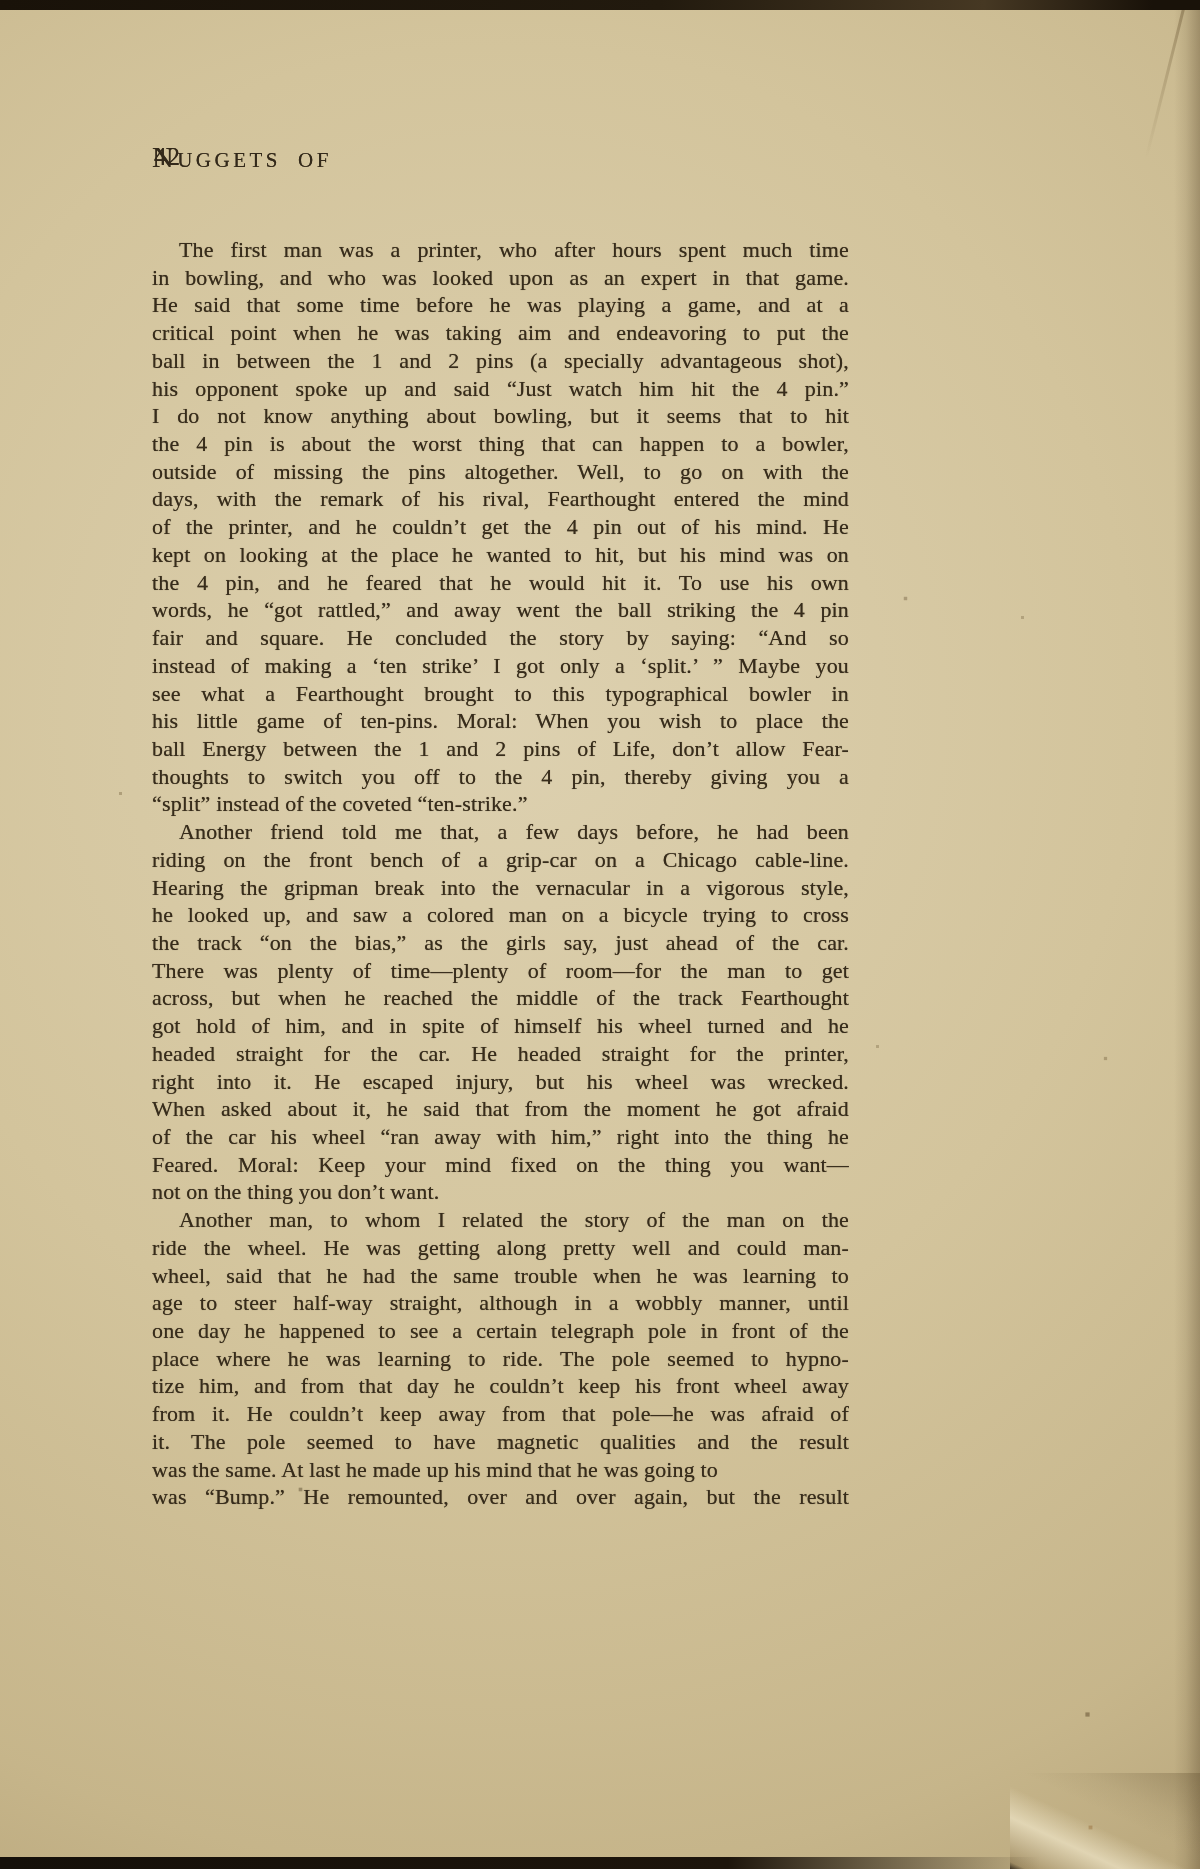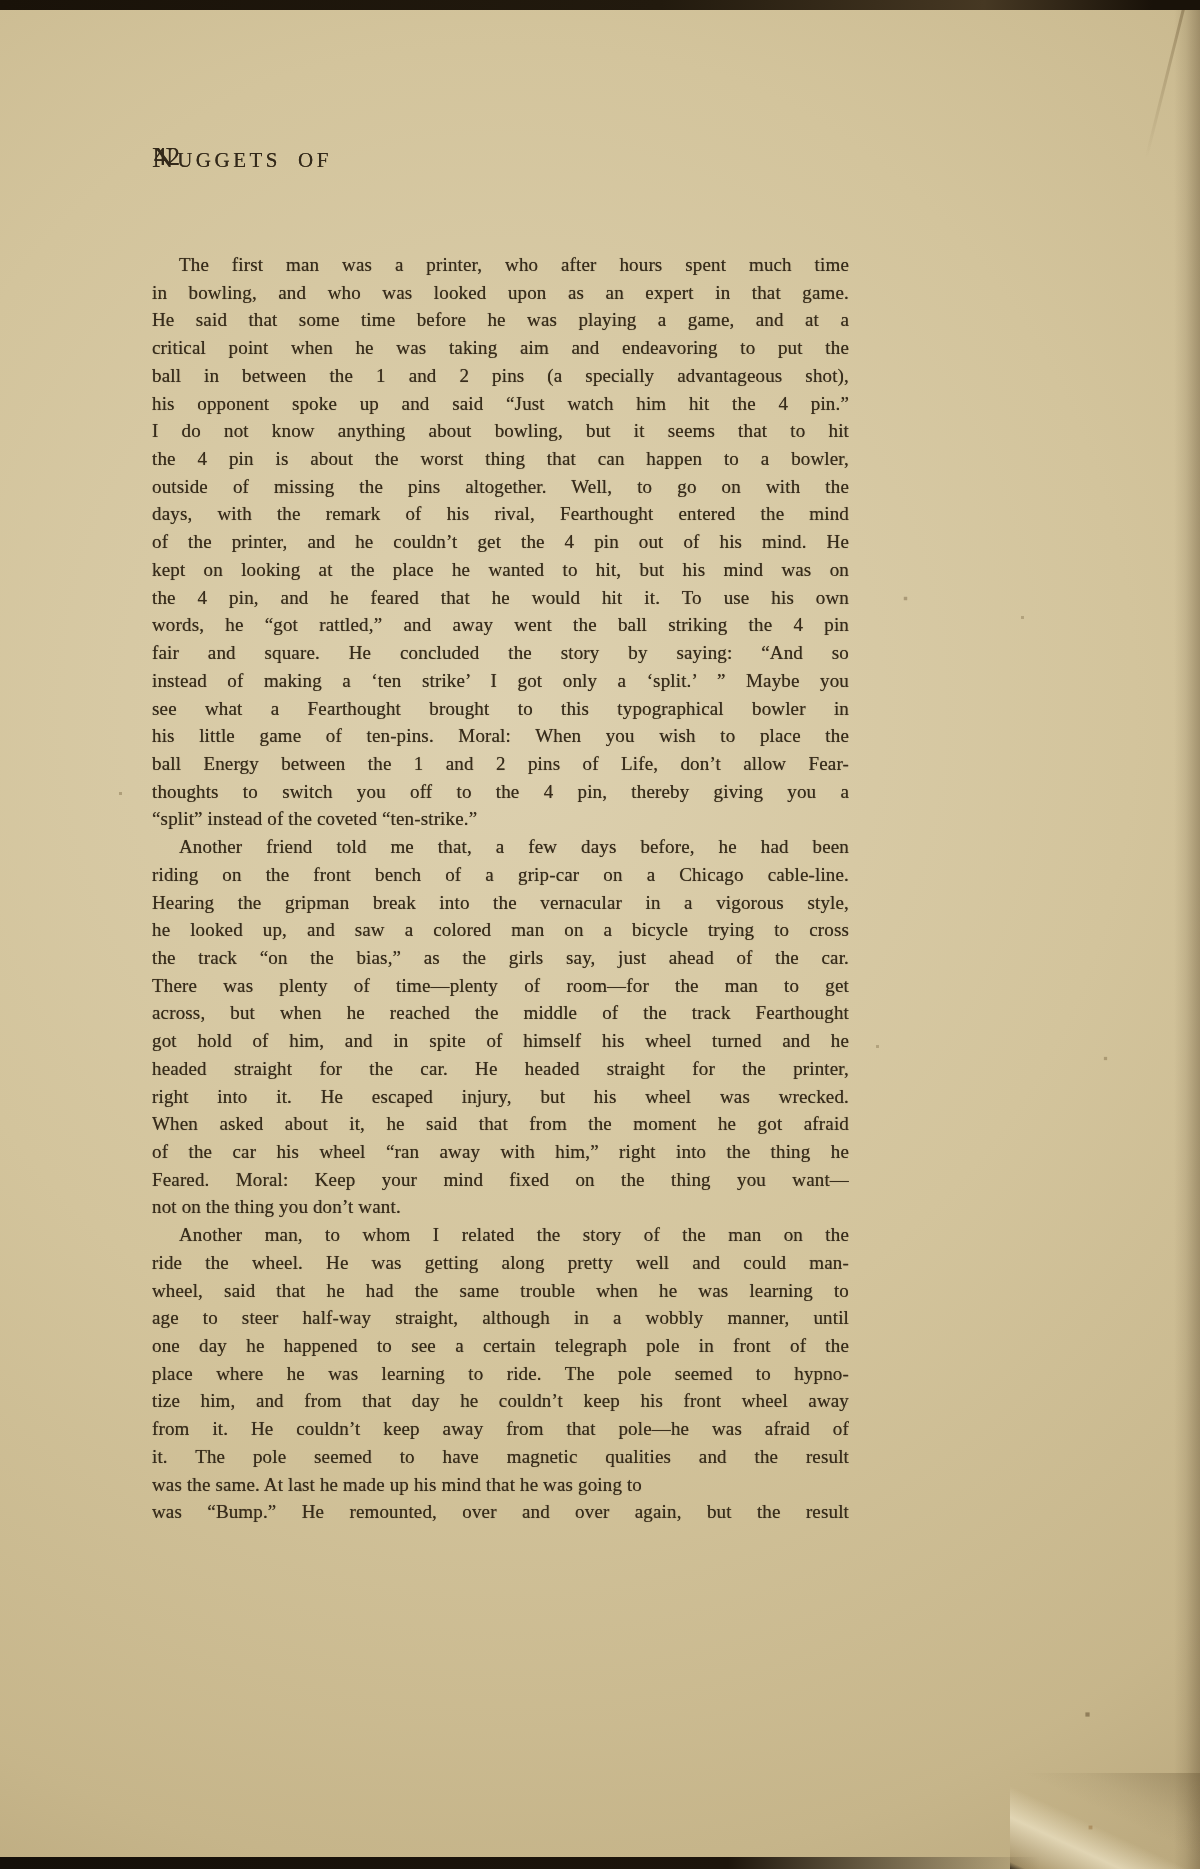--- a/index.html
+++ b/index.html
@@ -65,25 +65,24 @@
   .running-head {
     font-size: 30px;
     font-variant-caps: small-caps;
     letter-spacing: 3.5px;
     word-spacing: 6px;
     text-shadow: 0 0 0.6px rgba(51,41,26,0.8);
   }
 
   .text-block {
     position: absolute; left: 152px; top: 236px; width: 697px;
-    font-size: 19px; line-height: 27.72px;
+    font-size: 22px; line-height: 27.72px;
     color: #372c1b;
     letter-spacing: 0.15px;
     text-shadow: 0 0 0.7px rgba(55,44,27,0.75);
-    margin-top: 15px;
   }
   .para { margin: 0; padding: 0; }
   .line {
     height: 27.72px; overflow: hidden;
     text-align: justify;
     text-align-last: justify;
   }
   .line.first { text-indent: 27px; }
   .line.last { text-align-last: left; }
 </style>

